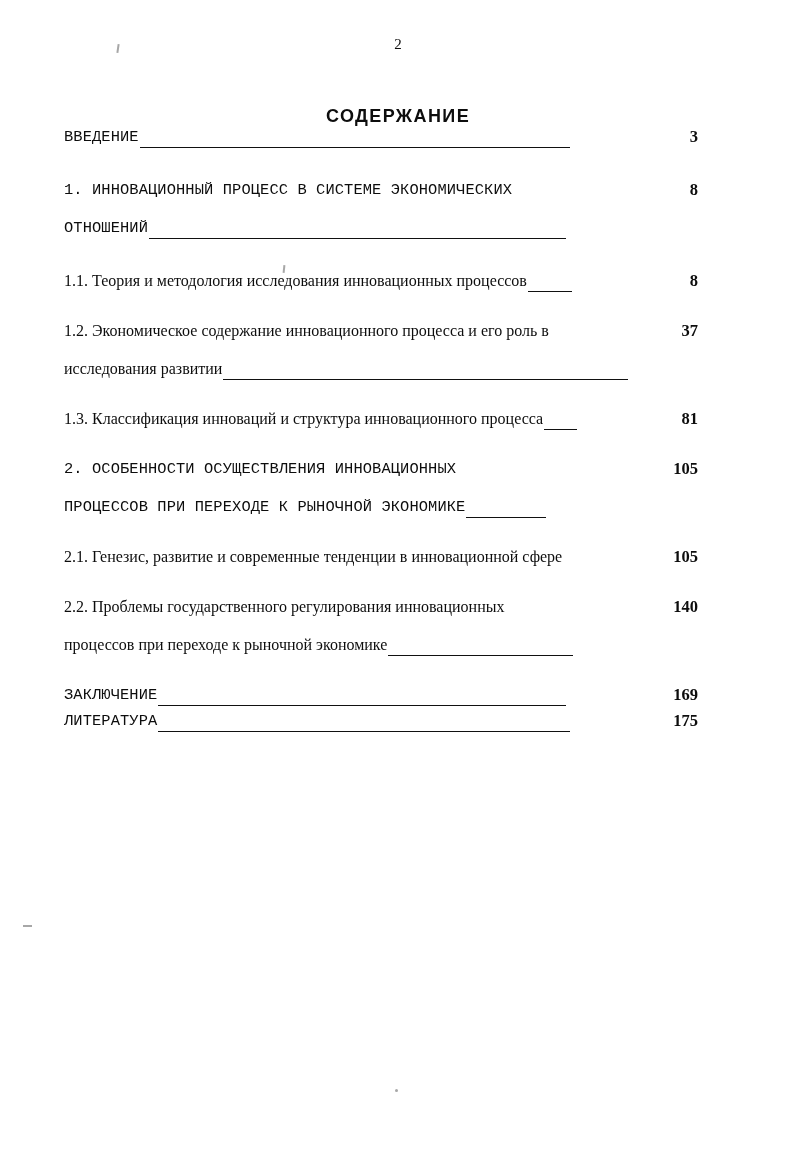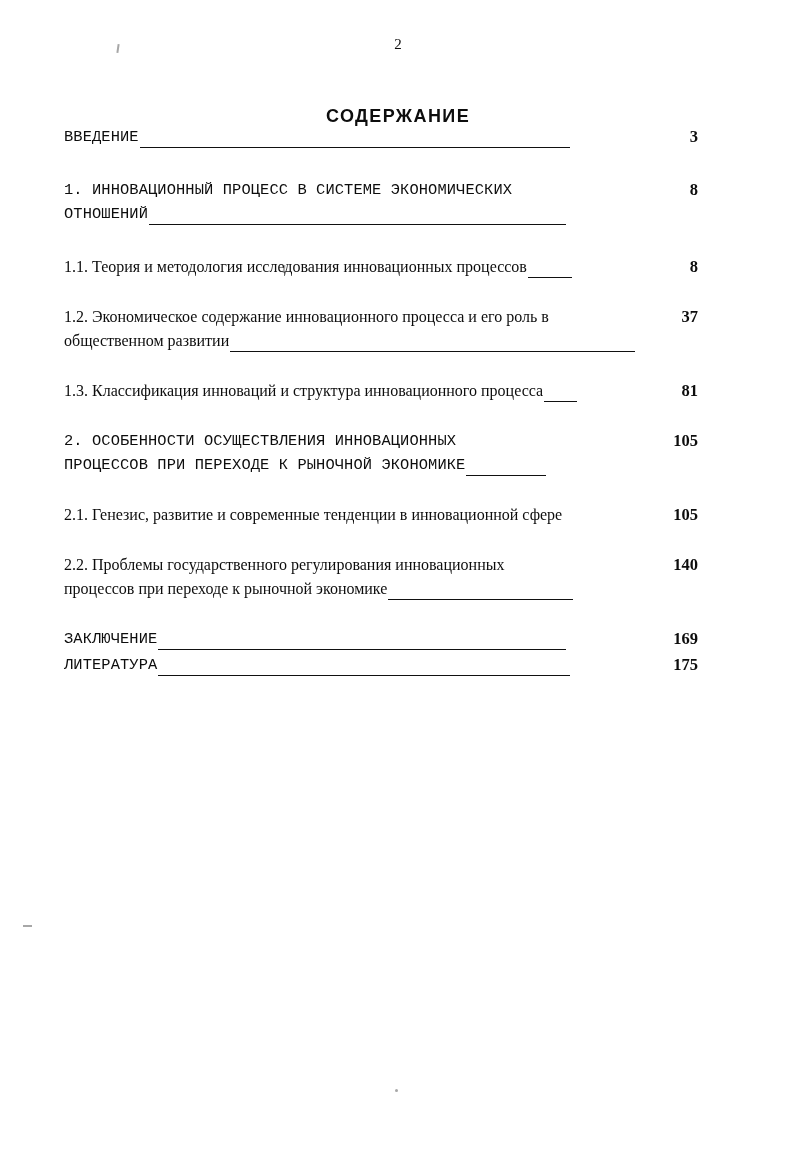--- a/index.html
+++ b/index.html
@@ -81,21 +81,21 @@
     padding-top: 1px;
   }
 
   
   .ln {
     display: block;
     white-space: nowrap;
     line-height: 22px;
     font-size: 15.2px;
   }
-  .ln + .ln { margin-top: 2px; }
+  .ln + .ln { margin-top: 16px; }
 
   
   .lead {
     display: inline-block;
     border-bottom: 1px solid #111;
     vertical-align: bottom;
     height: 15px;
     margin-left: 1px;
   }
 
@@ -144,21 +144,21 @@
       </div>
       <div class="entry gap-md">
         <div class="entry-text">
           <span class="ln serif"><span>1.1. Теория и методология исследования инновационных процессов</span><span class="lead" style="width: 44px;"></span></span>
         </div>
         <div class="entry-page">8</div>
       </div>
       <div class="entry gap-md">
         <div class="entry-text">
           <span class="ln serif"><span>1.2. Экономическое содержание инновационного процесса и его роль в</span></span>
-          <span class="ln serif"><span>общественном развитии</span><span class="lead" style="width: 405px;"></span></span>
+          <span class="ln serif"><span>исследования развитии</span><span class="lead" style="width: 405px;"></span></span>
         </div>
         <div class="entry-page">37</div>
       </div>
       <div class="entry gap-md">
         <div class="entry-text">
           <span class="ln serif"><span>1.3. Классификация инноваций и структура инновационного процесса</span><span class="lead" style="width: 33px;"></span></span>
         </div>
         <div class="entry-page">81</div>
       </div>
       <div class="entry gap-md">

